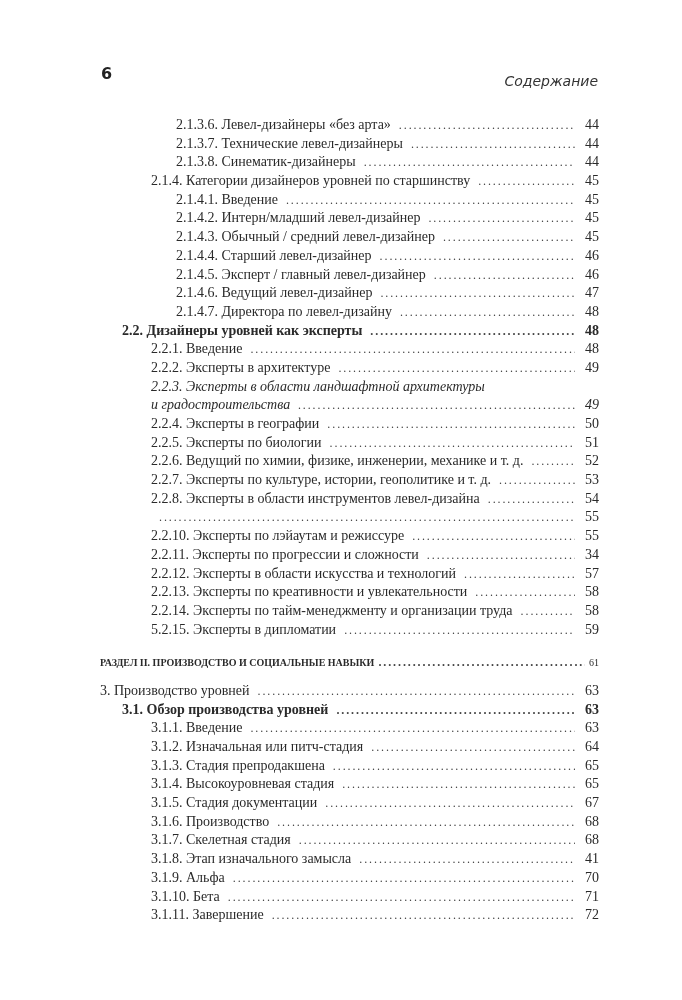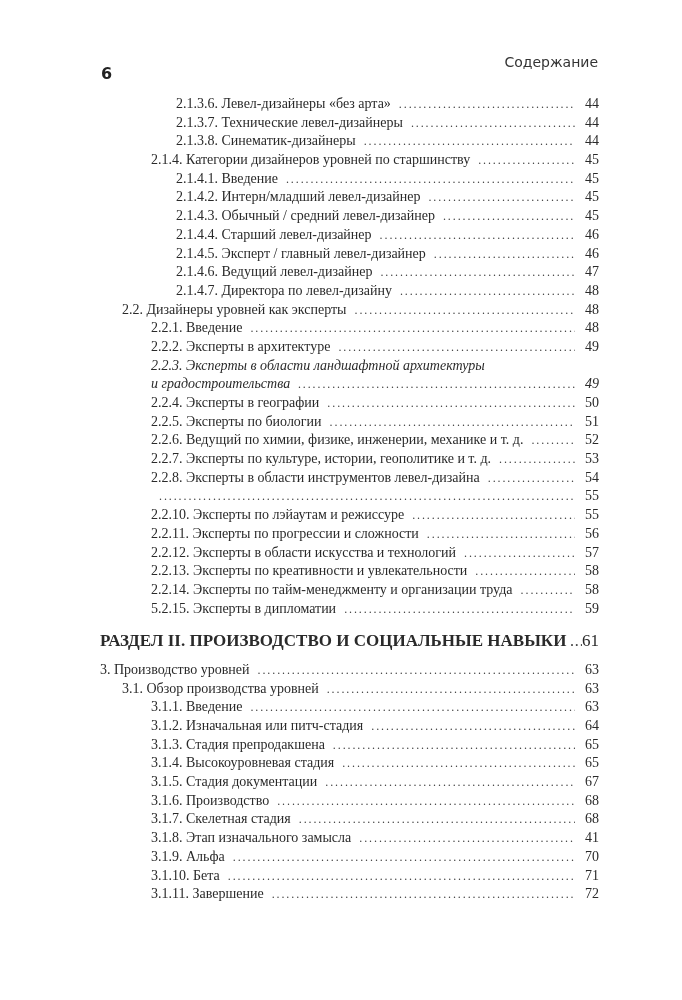--- a/index.html
+++ b/index.html
@@ -1,34 +1,34 @@
 <!DOCTYPE html>
 <html><head>
 <meta charset="utf-8">
 <style>
   html, body { margin:0; padding:0; background:#ffffff; }
   body { width:682px; height:1000px; position:relative; overflow:hidden;
          font-family:"Liberation Serif", "DejaVu Serif", serif; color:#2a2a2a; }
   .page-number { position:absolute; left:101px; top:64px; font-family:"DejaVu Sans", sans-serif;
                  font-weight:bold; font-size:16px; color:#222; }
-  .running-head { position:absolute; right:84px; top:54px; font-family:"DejaVu Sans", sans-serif;
-                  font-size:14px; color:#333; }
-  .toc { position:absolute; left:100px; top:95px; width:499px; }
+  .running-head { position:absolute; right:84px; top:73px; font-family:"DejaVu Sans", sans-serif;
+                  font-style:italic; font-size:14px; color:#333; }
+  .toc { position:absolute; left:100px; top:116px; width:499px; }
   .row { display:flex; align-items:baseline; height:18.7px; line-height:18.7px; font-size:14px; white-space:nowrap; }
   .row .title { flex:0 0 auto; }
   .row .dots { flex:1 1 auto; overflow:hidden; margin:0 6px 0 8px; letter-spacing:2.6px; color:#444; font-size:12px; }
   .row .dots::before { content:". . . . . . . . . . . . . . . . . . . . . . . . . . . . . . . . . . . . . . . . . . . . . . . . . . . . . . . . . . . . . . . . . . . . . . . . . . . . . . . . . . . . . . . . . . . . . . . . . . . . . . . . . . . . . . ."; letter-spacing:0; word-spacing:-1.1px; }
   .row .pg { flex:0 0 auto; text-align:right; min-width:18px; }
   .l0 { padding-left:0;font-family:Liberation Serif, serif; }
-  .l1 { padding-left:22px; }
+  .l1 { padding-left:22px;font-weight:bold; }
   .l2 { padding-left:51px; }
   .l3 { padding-left:76px; }
   .wrap { height:auto;font-style:italic; }
   .wrap-line { height:18.7px; line-height:18.7px; font-size:14px; }
-  .section { font-weight:bold; font-size:17px; margin-top:14px; margin-bottom:10px; }
+  .section { font-weight:bold; font-size:10px; margin-top:14px; margin-bottom:10px; }
   .section .dots { margin:0 0 0 4px; }
   .section .pg { font-weight:normal; min-width:14px; }
 </style>
 </head>
 <body>
 
 <div class="page-number">6</div>
 <div class="running-head">Содержание</div>
 
 <div class="toc">
@@ -145,21 +145,21 @@
         <span class="pg">55</span>
       </div>
       <div class="row l2">
         <span class="title">2.2.10. Эксперты по лэйаутам и режиссуре</span>
         <span class="dots"></span>
         <span class="pg">55</span>
       </div>
       <div class="row l2">
         <span class="title">2.2.11. Эксперты по прогрессии и сложности</span>
         <span class="dots"></span>
-        <span class="pg">56</span>
+        <span class="pg">34</span>
       </div>
       <div class="row l2">
         <span class="title">2.2.12. Эксперты в области искусства и технологий</span>
         <span class="dots"></span>
         <span class="pg">57</span>
       </div>
       <div class="row l2">
         <span class="title">2.2.13. Эксперты по креативности и увлекательности</span>
         <span class="dots"></span>
         <span class="pg">58</span>

